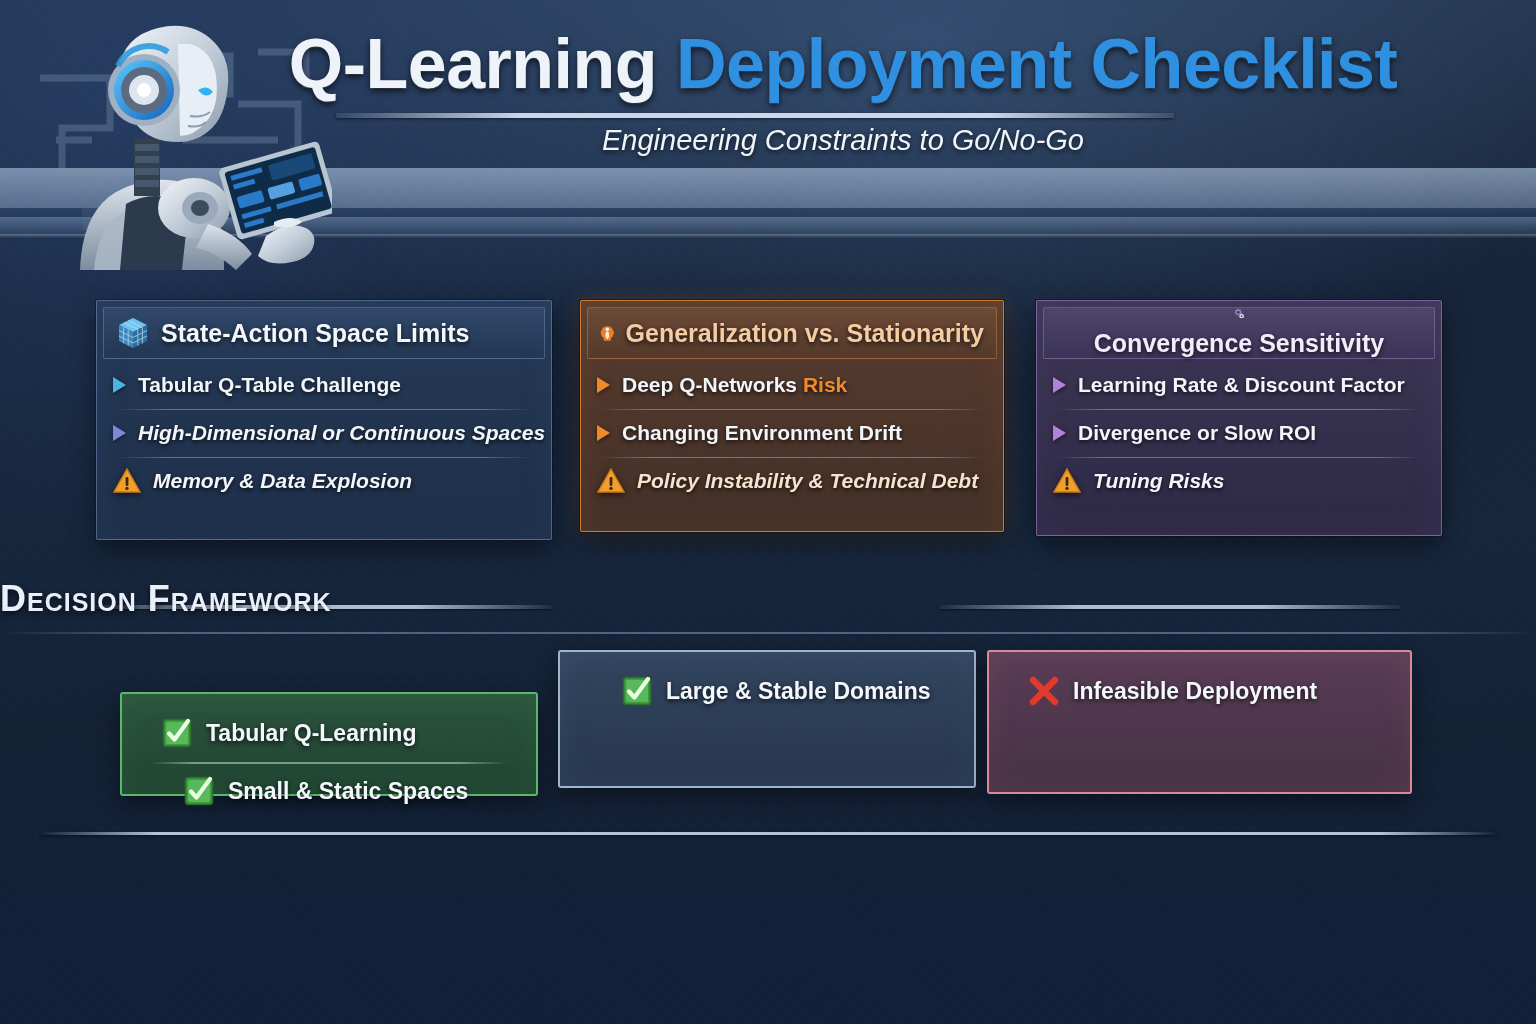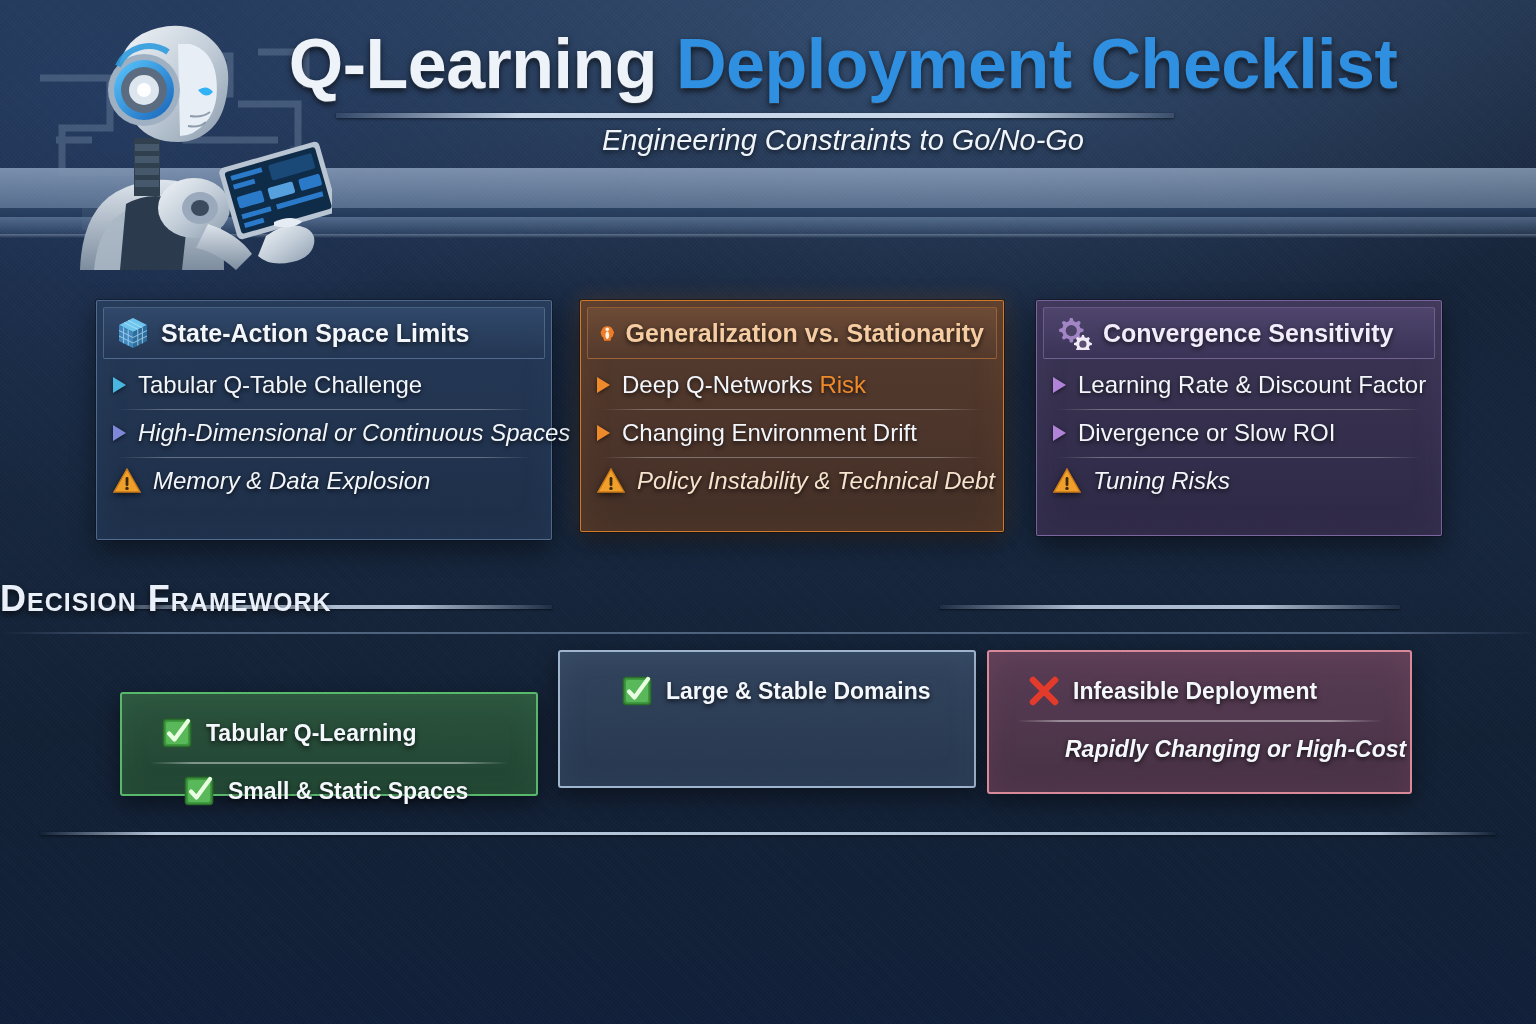--- a/index.html
+++ b/index.html
@@ -72,34 +72,34 @@
     border:1px solid rgba(150,126,190,.70);
     box-shadow:0 0 0 1px rgba(14,10,24,.5), 0 10px 26px rgba(0,0,0,.45), inset 0 0 34px rgba(140,110,190,.10);}
 
   .card-hd{
     position:absolute;left:6px;top:6px;right:6px;height:52px;
     display:flex;align-items:center;gap:11px;padding:0 12px;box-sizing:border-box;
     border-radius:2px;
   }
   .c1 .card-hd{background:linear-gradient(180deg,rgba(50,74,108,.92),rgba(36,55,84,.92));border:1px solid rgba(128,160,200,.38);}
   .c2 .card-hd{background:linear-gradient(180deg,rgba(110,76,55,.92),rgba(84,58,44,.92));border:1px solid rgba(214,132,56,.45);}
-  .c3 .card-hd{background:linear-gradient(180deg,rgba(80,70,110,.92),rgba(60,52,88,.92));border:1px solid rgba(160,136,200,.42);}
+  .c3 .card-hd{background:linear-gradient(180deg,rgba(80,70,110,.92),rgba(60,52,88,.92));border:1px solid rgba(160,136,200,.42);flex-direction:column;}
 
   .card-title{font-size:25px;font-weight:bold;white-space:nowrap;text-shadow:0 2px 5px rgba(0,0,0,.7);}
   .c1 .card-title{color:#f3f7fc;}
   .c2 .card-title{color:#f6cda2;}
   .c3 .card-title{color:#f3ecfb;}
 
   .card-list{position:absolute;left:0;right:0;top:60px;bottom:6px;padding:0 16px;box-sizing:border-box;}
   .row{display:flex;align-items:center;gap:12px;height:48px;position:relative;}
   .row + .row:before{
     content:"";position:absolute;left:4px;right:4px;top:0;height:1px;
     background:linear-gradient(90deg,rgba(255,255,255,0),rgba(255,255,255,.30) 12%,rgba(255,255,255,.30) 88%,rgba(255,255,255,0));
   }
-  .row-txt{font-size:24px;font-weight:normal;color:#f2f6fb;white-space:nowrap;text-shadow:0 2px 4px rgba(0,0,0,.72);}
+  .row-txt{font-size:21px;font-weight:bold;color:#f2f6fb;white-space:nowrap;text-shadow:0 2px 4px rgba(0,0,0,.72);}
   .row.ital .row-txt{font-style:italic;}
   .c2 .row.warn .row-txt{color:#f7e2cd;}
   .hl{color:#ef8a2b;}
 
   .tri{width:0;height:0;border-top:8px solid transparent;border-bottom:8px solid transparent;border-left:13px solid #49b6e0;flex:0 0 auto;filter:drop-shadow(0 1px 2px rgba(0,0,0,.6));}
   .tri.p{border-left-color:#7f87d8;}
   .tri.o{border-left-color:#ef8a2b;}
   .tri.v{border-left-color:#b083d8;}
 
   .warnico{flex:0 0 auto;filter:drop-shadow(0 2px 3px rgba(0,0,0,.6));}
@@ -400,25 +400,17 @@
       </div>
     </div>
 
     <div class="dcard d3">
       <div class="drow">
         <svg width="30" height="30" viewBox="0 0 30 30">
           <path d="M4 4 L26 26 M26 4 L4 26" stroke="#e23b2c" stroke-width="6.5" stroke-linecap="round"></path>
         </svg>
         <span class="drow-txt">Infeasible Deployment</span>
       </div>
-      <div class="drow r2 ital">
-        <svg width="28" height="28" viewBox="0 0 30 30">
-          <rect x="1.5" y="1.5" width="27" height="27" rx="3" fill="#b8362b" stroke="#8a2820" stroke-width="1.6"></rect>
-          <rect x="4" y="4" width="22" height="22" rx="2" fill="#d9402f"></rect>
-          <path d="M7 15.5 l5.5 6 L26 3" stroke="#ffffff" stroke-width="4.2" fill="none" stroke-linecap="round" stroke-linejoin="round"></path>
-        </svg>
-        <span class="drow-txt">Rapidly Changing or High-Cost</span>
-      </div>
     </div>
   </div>
 
   <div class="bottom-rule"></div>
 </div>
 
 </body></html>

